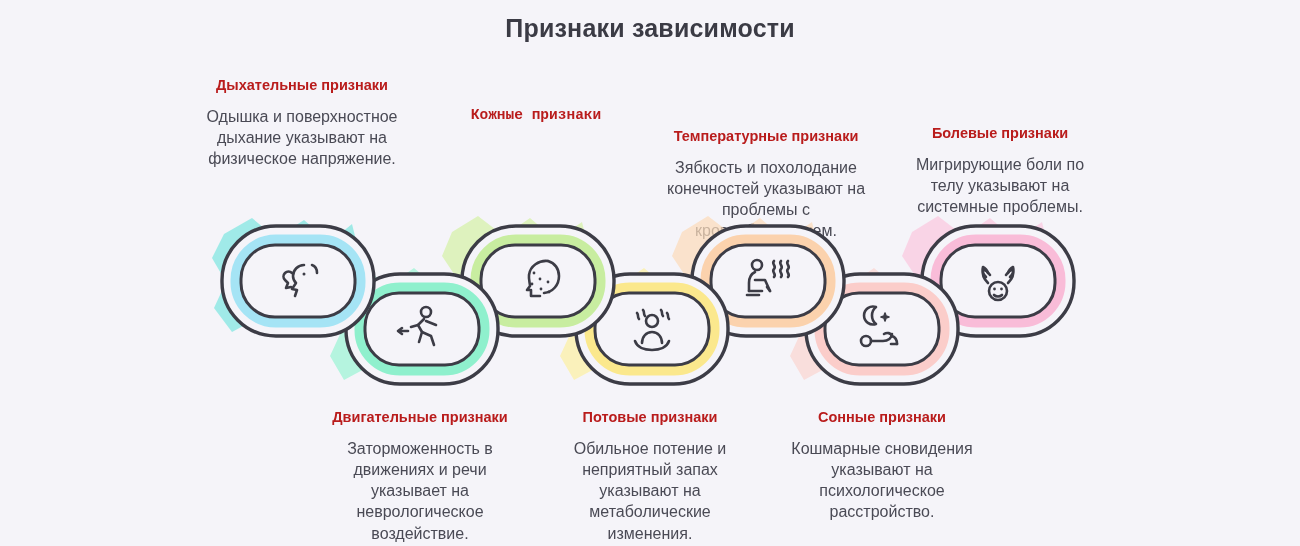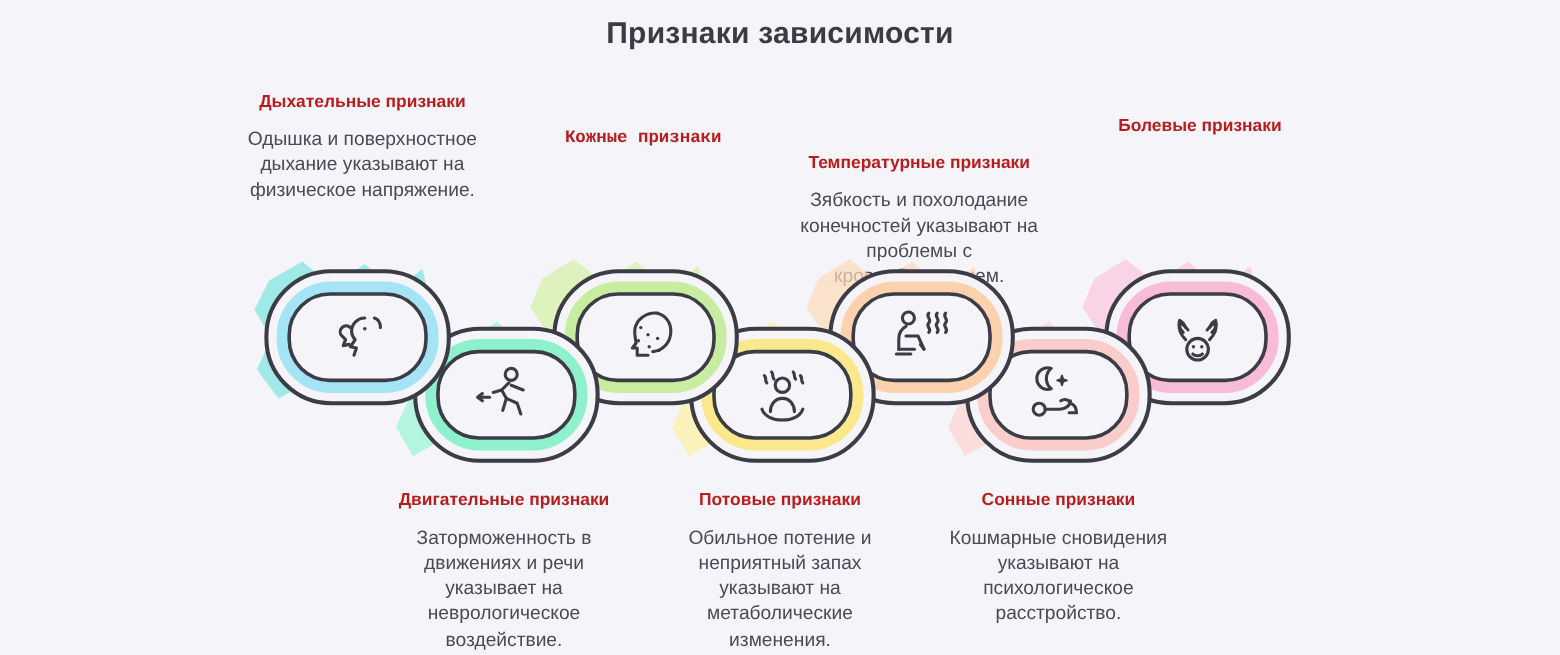--- a/index.html
+++ b/index.html
@@ -42,21 +42,21 @@
     font-size: 16px;
     font-weight: normal;
     color: #4a4a55;
     line-height: 1.33;
     margin: 0;
   }
   
   #label-0 { left: 202px; top: 76px; }
   #label-1 { left: 436px; top: 106px; font-family: Liberation Mono, monospace; }
   #label-2 { left: 666px; top: 90px; margin-top: 37px; }
-  #label-3 { left: 900px; top: 96px; }
+  #label-3 { left: 900px; top: 124px; }
   
   #label-4 { left: 320px; top: 408px; }
   #label-5 { left: 550px; top: 408px; }
   #label-6 { left: 782px; top: 408px; }
 
   #chain-stage {
     position: absolute;
     left: 0;
     top: 212px;
     width: 1300px;
@@ -75,20 +75,21 @@
 </div>
 <div class="label-block" id="label-1">
   <p class="label-title">Кожные признаки</p>
 </div>
 <div class="label-block" id="label-2">
   <p class="label-title">Температурные признаки</p>
   <p class="label-desc">Зябкость и похолодание конечностей указывают на проблемы с кровообращением.</p>
 </div>
 <div class="label-block" id="label-3">
   <p class="label-title">Болевые признаки</p>
+  <p class="label-desc">Мигрирующие боли по телу указывают на системные проблемы.</p>
 </div>
 
 <div class="label-block" id="label-4">
   <p class="label-title">Двигательные признаки</p>
   <p class="label-desc">Заторможенность в движениях и речи указывает на неврологическое воздействие.</p>
 </div>
 <div class="label-block" id="label-5">
   <p class="label-title">Потовые признаки</p>
   <p class="label-desc">Обильное потение и неприятный запах указывают на метаболические изменения.</p>
 </div>

